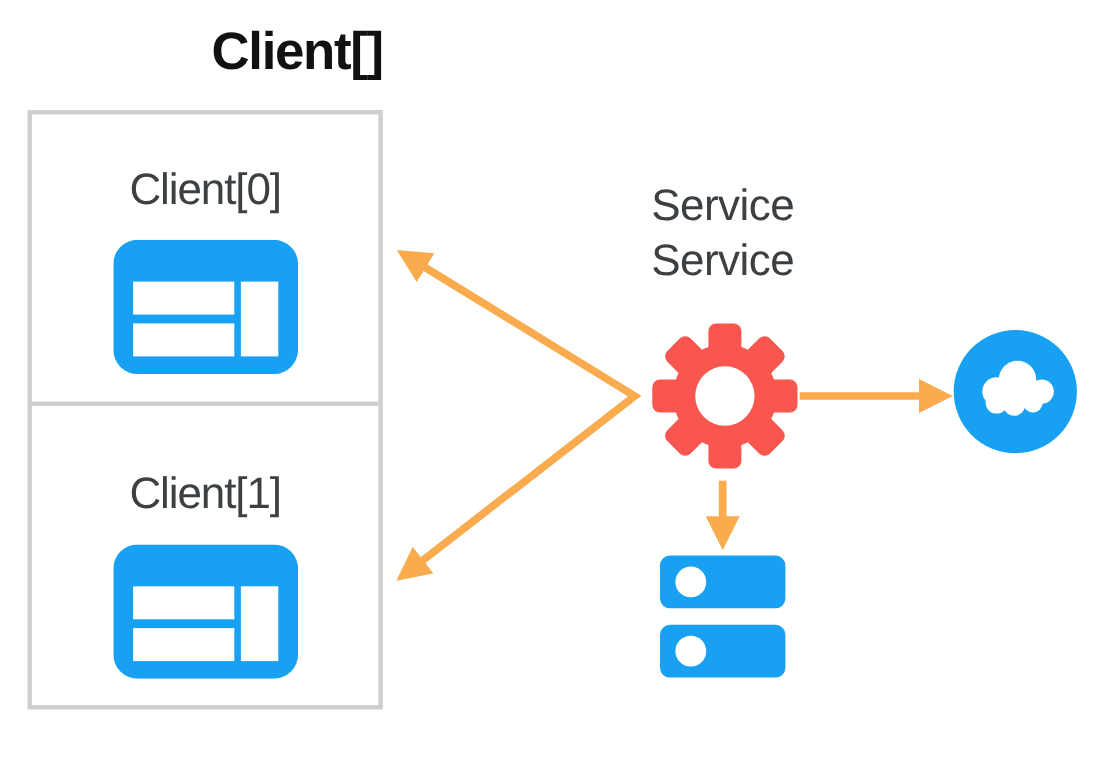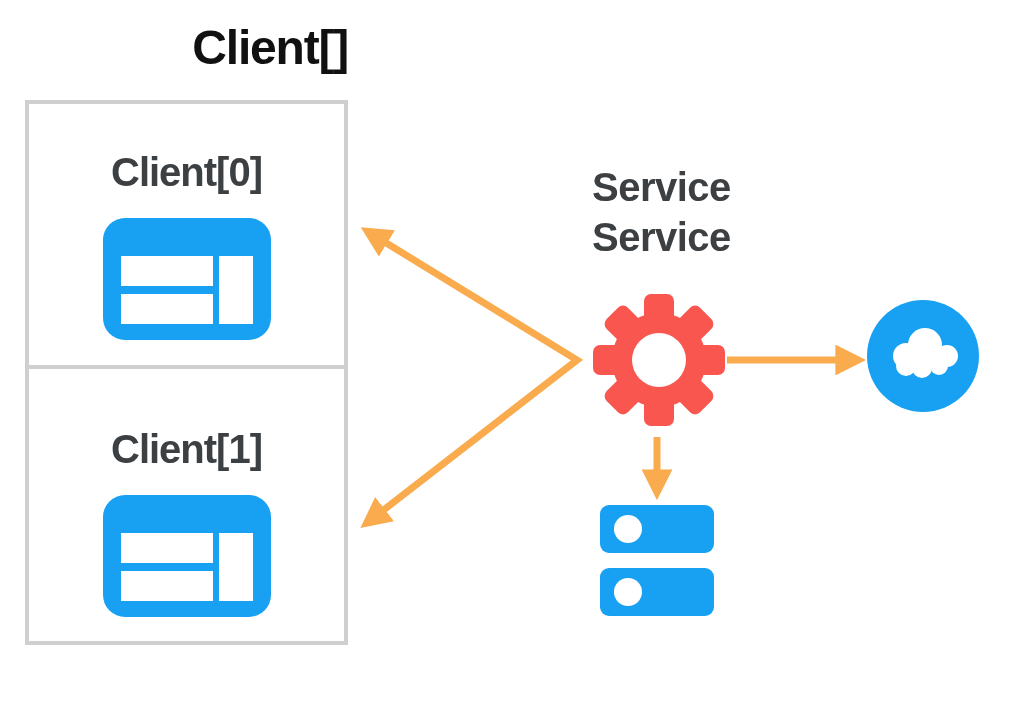--- a/index.html
+++ b/index.html
@@ -32,30 +32,30 @@
     flex: 1;
     display: flex; flex-direction: column; align-items: center;
     padding-top: 44px;
     box-sizing: border-box;
   }
   .client-cell:last-child {
     border-top: 4px solid var(--box_border_gray, #cfcfcf);
     padding-top: 56px;
   }
   .client-label {
-    font-size: 40px; line-height: 48px; font-weight: 700;
+    font-size: 40px; line-height: 48px; font-weight: 400;
     letter-spacing: -1px;
     color: var(--label_gray, #3c4043);
     margin-bottom: 22px;
   }
   .browser-icon { display: block; }
   .sw-label {
     position: absolute;
     left: 592px; top: 162px;
-    font-size: 40px; line-height: 50px; font-weight: 700;
+    font-size: 40px; line-height: 50px; font-weight: 400;
     letter-spacing: -0.5px;
     color: var(--label_gray, #3c4043);
   }
   .overlay {
     position: absolute; left: 0; top: 0;
     pointer-events: none;
   }
   .fill-blue   { fill: var(--accent_blue, #18a1f2); }
   .fill-red    { fill: var(--accent_red, #f8564f); }
   .fill-orange { fill: var(--arrow_orange, #f9ab4d); }

